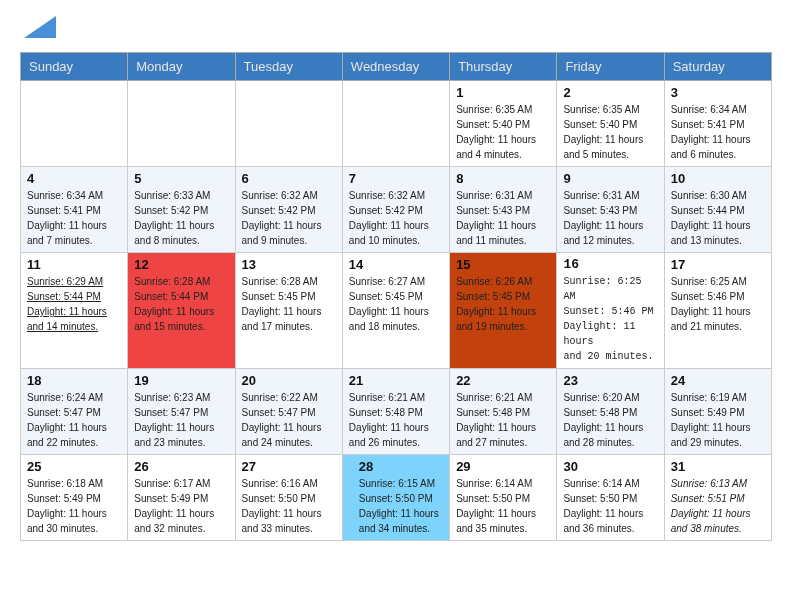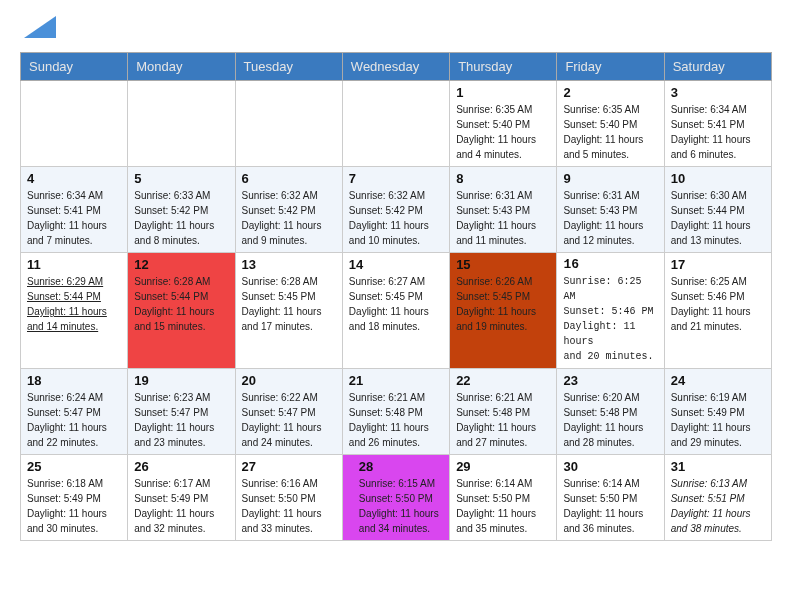--- a/index.html
+++ b/index.html
@@ -312,21 +312,21 @@
 Daylight: 11 hours
 and 32 minutes.</div>
         </td>
         <td style="background: rgb(255, 255, 255);">
           <span class="day-num">27</span>
           <div class="day-info" style="white-space: pre-line;">Sunrise: 6:16 AM
 Sunset: 5:50 PM
 Daylight: 11 hours
 and 33 minutes.</div>
         </td>
-        <td style="background: #d946ef; padding-left: 16px;">
+        <td style="background: #7dd3fc; padding-left: 16px;">
           <span class="day-num">28</span>
           <div class="day-info" style="white-space: pre-line;">Sunrise: 6:15 AM
 Sunset: 5:50 PM
 Daylight: 11 hours
 and 34 minutes.</div>
         </td>
         <td style="background: rgb(255, 255, 255);">
           <span class="day-num">29</span>
           <div class="day-info" style="white-space: pre-line;">Sunrise: 6:14 AM
 Sunset: 5:50 PM

